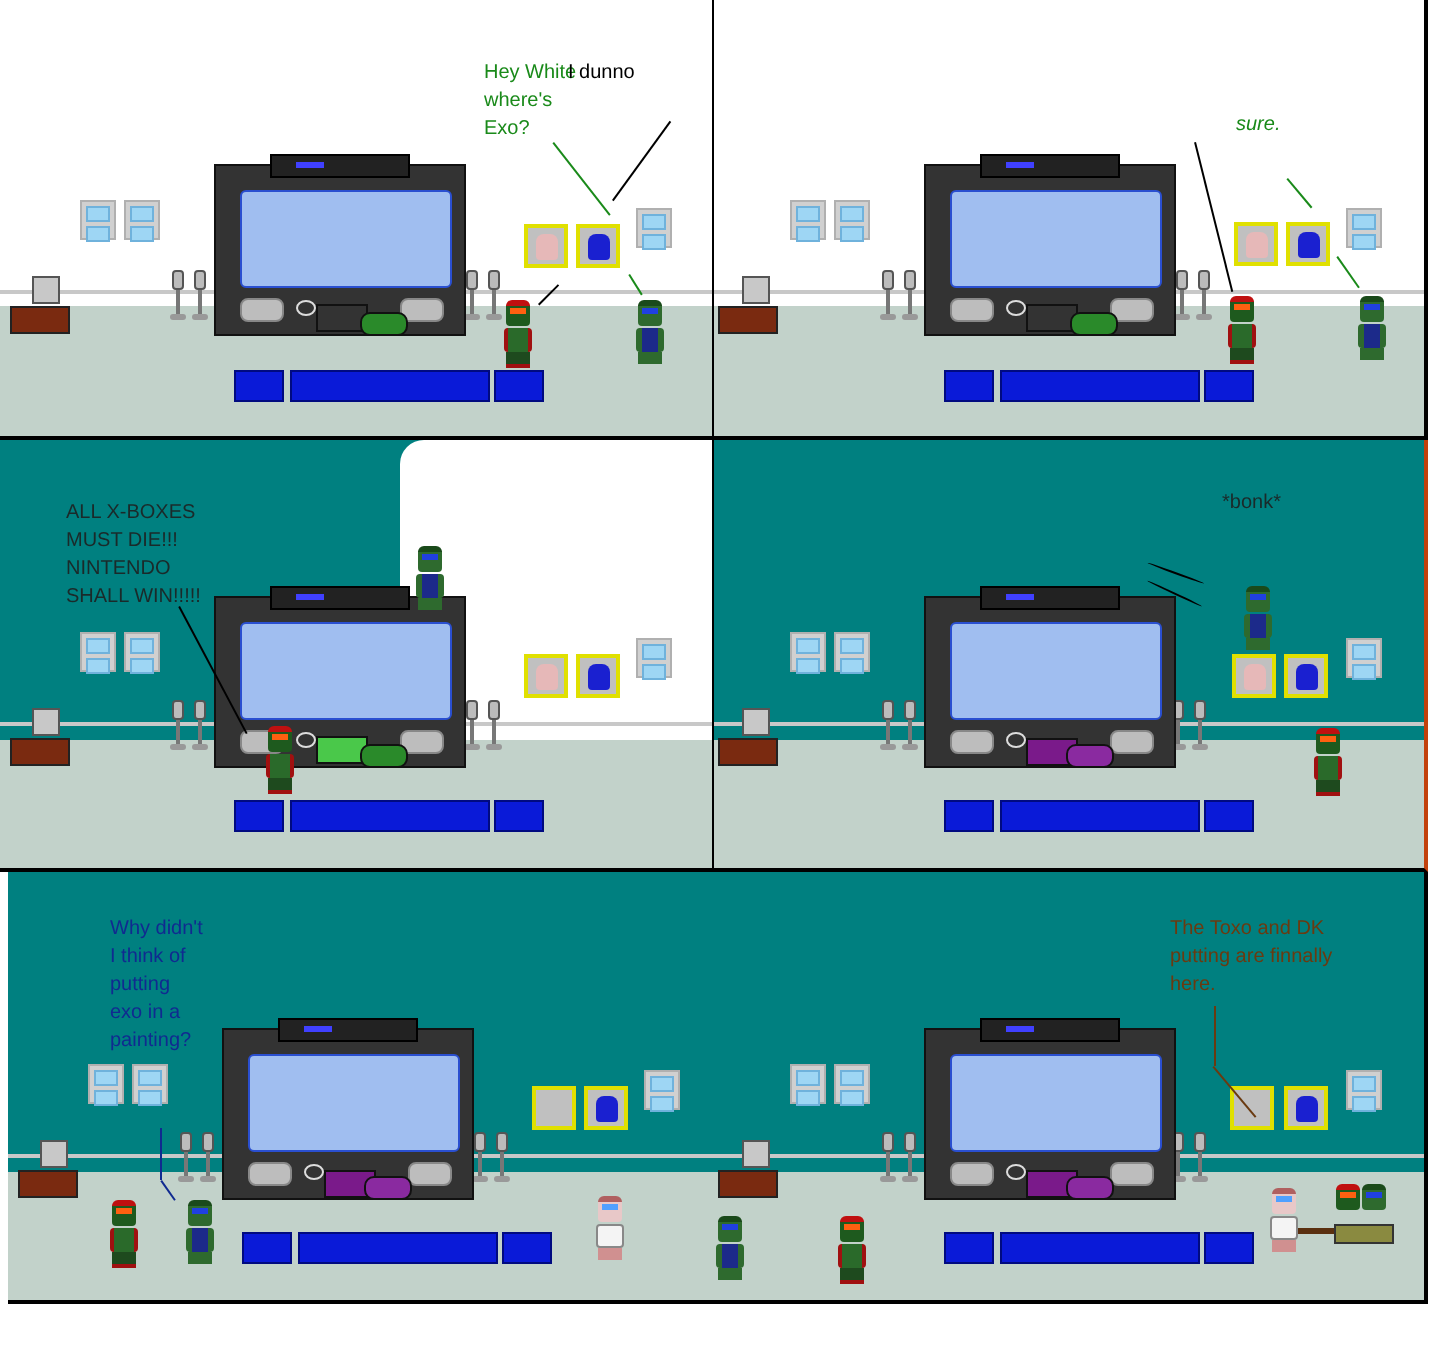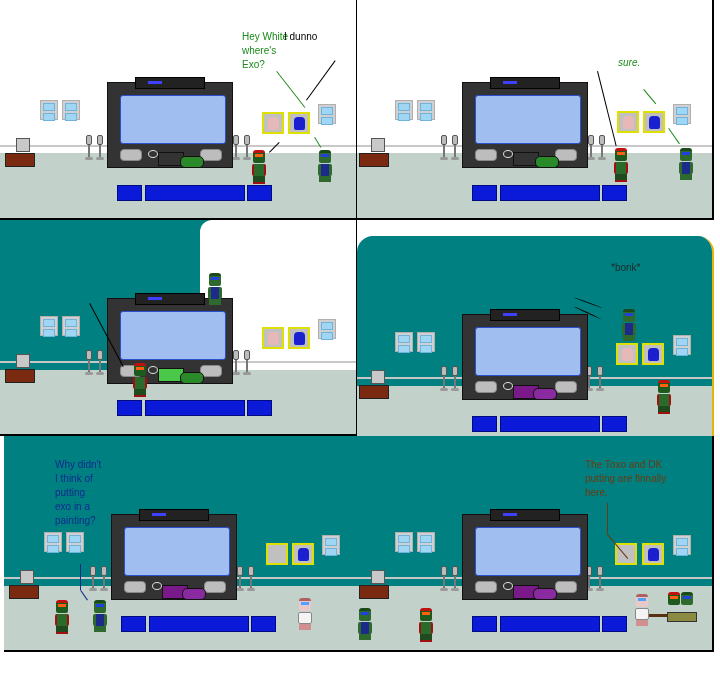--- a/index.html
+++ b/index.html
@@ -2,21 +2,21 @@
 <html><head>
 <meta charset="utf-8">
 <style>
   html,body{margin:0;padding:0;background:#ffffff;}
   body{width:720px;height:685px;position:relative;overflow:hidden;font-family:"Liberation Sans",sans-serif;}
   .comic{position:absolute;left:0;top:0;width:716px;height:653px;}
   .panel{position:absolute;width:357px;height:216px;overflow:hidden;box-sizing:border-box;}
   .panel.p1{left:0;top:0;height:220px;border-right:1px solid #000;border-bottom:2px solid #000;}
   .panel.p2{left:357px;top:0;height:220px;border-right:2px solid #000;border-bottom:2px solid #000;}
   .panel.p3{left:0;top:220px;border-right:1px solid #000;border-bottom:2px solid #000;}
-  .panel.p4{left:357px;top:236px;border-right:2px solid #eab308;border-bottom:2px solid #000;border-radius:16px;}
+  .panel.p4{left:357px;top:220px;border-right:2px solid #c2410c;border-bottom:2px solid #000;}
   .panel.p5{left:4px;top:436px;border-right:1px solid #000;border-bottom:2px solid #000;}
   .panel.p6{left:357px;top:436px;border-right:2px solid #000;border-bottom:2px solid #000;}
 
   .wall{position:absolute;left:0;top:0;right:0;height:153px;}
   .wall.white{background:#ffffff;}
   .wall.teal{background:#008080;}
   .wall-split{position:absolute;top:0;height:153px;background:#ffffff;}
   .trim{position:absolute;left:0;right:0;height:2px;background:#c8c8c8;}
   .floor{position:absolute;left:0;right:0;bottom:0;background:#c2d2ca;}
 
@@ -295,20 +295,24 @@
         <div class="eyes"></div>
         <div class="body"></div>
         <div class="legs"></div>
       </div>
     <div class="char green" style="left:208px;top:53px;">
         <div class="head"></div>
         <div class="eyes"></div>
         <div class="body"></div>
         <div class="legs"></div>
       </div>
+    <div class="speech" style="left:33px;top:30px;color:#1a2a2a;">ALL X-BOXES
+MUST DIE!!!
+NINTENDO
+SHALL WIN!!!!!</div>
     <div class="tail" style="left:90px;top:83px;width:72px;background:#000;transform:rotate(62deg);"></div>
   </div>
 
   <div class="panel p4">
     <div class="wall teal"></div>
     <div class="trim" style="top:141px;"></div>
     <div class="floor" style="top:150px;"></div>
     <div class="window" style="left:38px;top:96px;">
         <div class="pane"></div>
         <div class="pane"></div>

